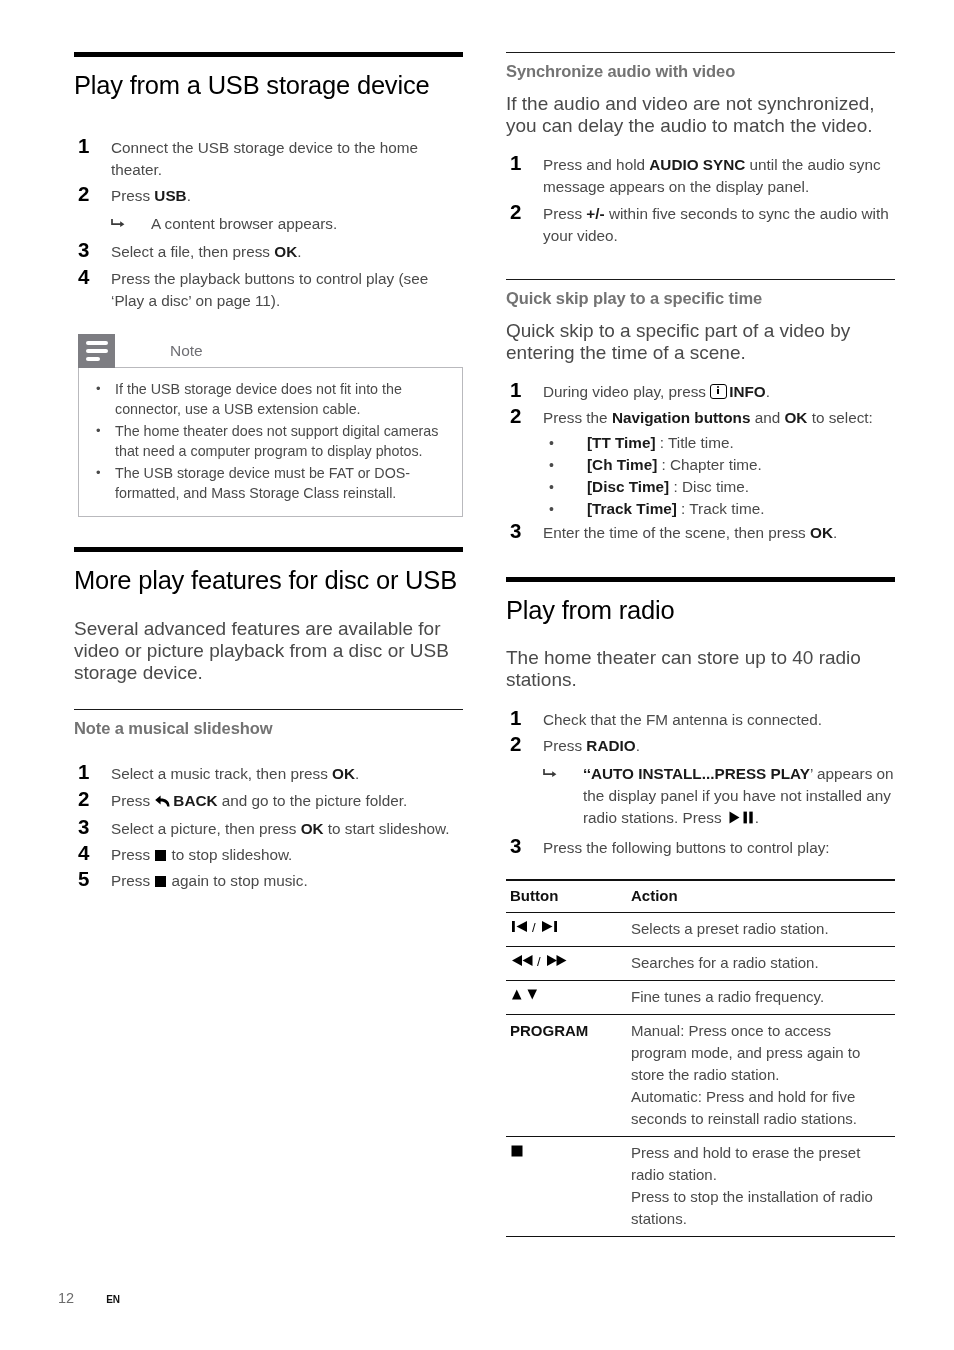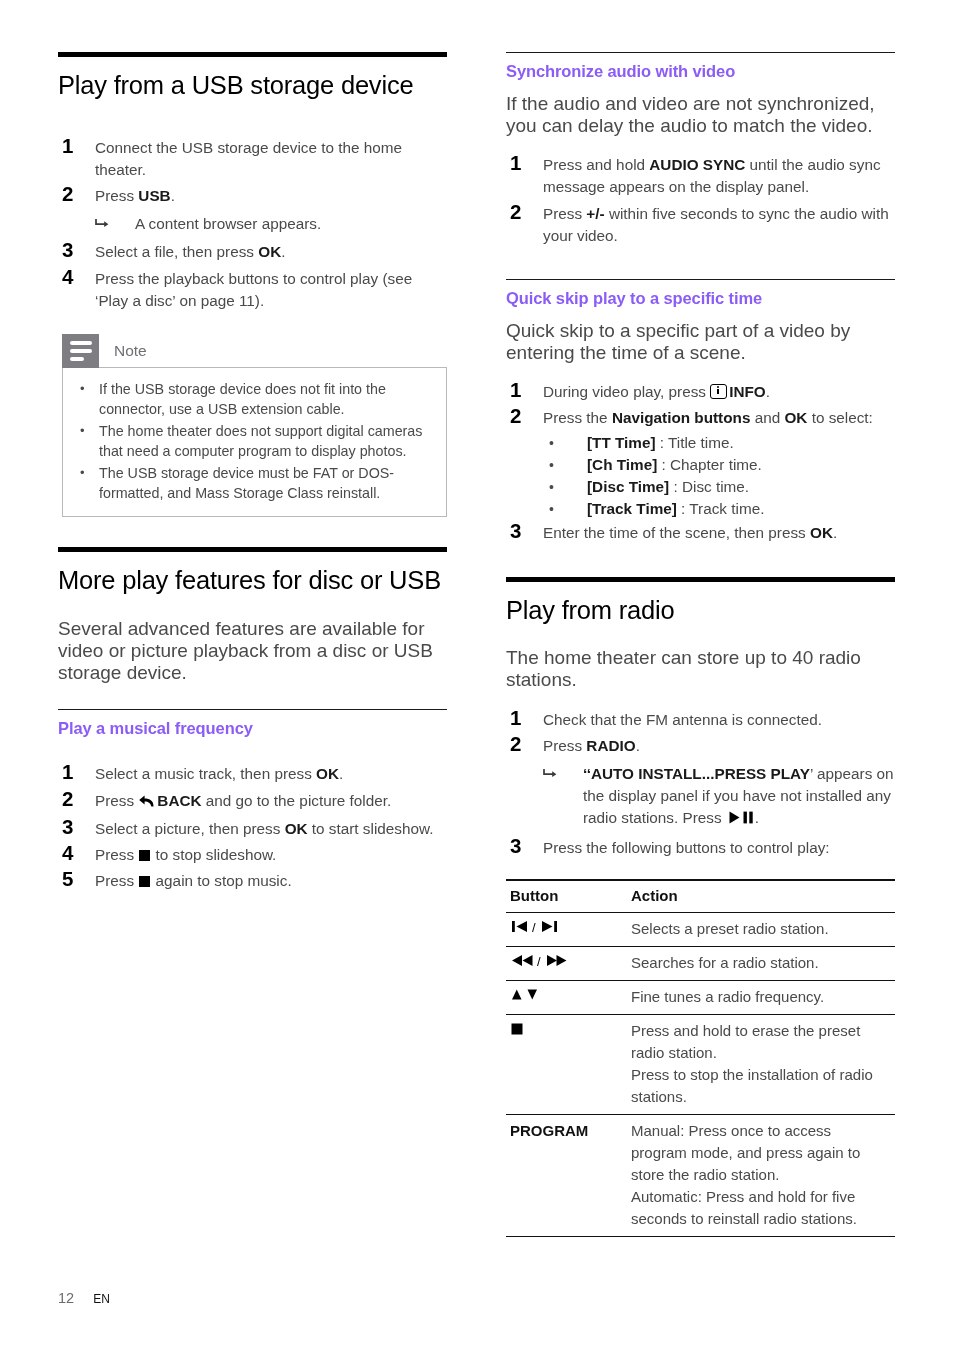--- a/index.html
+++ b/index.html
@@ -16,21 +16,21 @@
     position:absolute;
     left:0;top:0;
     width:954px;height:1350px;
     box-sizing:border-box;
   }
   .col{
     position:absolute;
     top:52px;
     width:389px;
   }
-  .col-left{left:58px;}
+  .col-left{left:74px;}
   .col-right{left:506px;}
 
   
   .rule-thick{
     height:5px;background:#000;width:100%;
     margin:0 0 14px 0;
   }
   .rule-thin{
     height:1px;background:#1a1a1a;width:100%;
     margin:0 0 9px 0;
@@ -41,21 +41,21 @@
     font-size:25.5px;
     font-weight:400;
     color:#000;
     margin:0 0 22px 0;
     line-height:1.16;
     letter-spacing:-0.2px;
   }
   h2.sub-title{
     font-size:16.5px;
     font-weight:700;
-    color:#8b5cf6;
+    color:#737373;
     margin:0 0 11px 0;
     line-height:1.2;
     letter-spacing:-0.1px;
   }
 
   
   p.body{
     font-size:19px;
     line-height:22.2px;
     margin:0 0 3px 0;
@@ -125,20 +125,21 @@
     line-height:22.2px;
     color:#4a4a4a;
   }
 
   
   .note-wrap{margin:22px 0 0 4px;width:385px;}
   .note-tab{
     display:flex;
     align-items:center;
     height:34px;
+    gap:40px;
   }
   .note-iconbox{
     width:37px;height:34px;
     background:#7d7d82;
     display:flex;
     flex-direction:column;
     justify-content:center;
     align-items:center;
     gap:3.5px;
     flex:0 0 auto;
@@ -259,23 +260,23 @@
   
   .footer{
     position:absolute;
     left:58px;bottom:44px;
     font-size:14.5px;
     color:#6b6b6b;
   }
   .footer .pg{color:#6b6b6b;}
   .footer .lang{
     color:#111;
-    font-weight:400;
-    margin-left:19px;
-    font-size:12px;
+    font-weight:700;
+    margin-left:32px;
+    font-size:10px;
   }
 </style>
 </head>
 <body>
 
 <div class="page">
 
   <div class="col col-left">
 
     <div>
@@ -334,21 +335,21 @@
     <div class="gap-lg"></div>
 
     <div>
       <div class="rule-thick"></div>
       <h1 class="sec-title">More play features for disc or USB</h1>
       <p class="body">Several advanced features are available for video or picture playback from a disc or USB storage device.</p>
 
       <div class="gap"></div>
 
       <div class="rule-thin"></div>
-      <h2 class="sub-title">Play a musical frequency</h2>
+      <h2 class="sub-title">Note a musical slideshow</h2>
 
       <div class="gap-sm"></div>
 
       <div class="step">
         <span class="step-num">1</span>
         <span class="step-txt"><span>Select a music track, then press </span><b>OK</b><span>.</span></span>
       </div>
 
       <div class="step">
         <span class="step-num">2</span>
@@ -510,40 +511,40 @@
                   <path d="M17.5 2.5 L27 2.5 L22.25 12.5 Z" fill="#000"></path>
                 </svg>
               </span>
             </td>
             <td>
                 <span class="line">Fine tunes a radio frequency.</span>
               </td>
           </tr>
           <tr>
             <td class="c1">
+              <span class="prog">PROGRAM</span>
+            </td>
+            <td>
+              <span class="line">Manual: Press once to access program mode, and press again to store the radio station.</span>
+              <span class="line">Automatic: Press and hold for five seconds to reinstall radio stations.</span>
+            </td>
+          </tr>
+          <tr>
+            <td class="c1">
               <span class="sym">
                 <svg width="20" height="15" viewBox="0 0 20 15" aria-hidden="true">
                     <rect x="1.5" y="2.5" width="11" height="11" fill="#000"></rect>
                   </svg>
               </span>
             </td>
             <td>
               <span class="line">Press and hold to erase the preset radio station.</span>
               <span class="line">Press to stop the installation of radio stations.</span>
             </td>
           </tr>
-          <tr>
-            <td class="c1">
-              <span class="prog">PROGRAM</span>
-            </td>
-            <td>
-              <span class="line">Manual: Press once to access program mode, and press again to store the radio station.</span>
-              <span class="line">Automatic: Press and hold for five seconds to reinstall radio stations.</span>
-            </td>
-          </tr>
         </tbody>
       </table>
     </div>
   </div>
 
   <div class="footer">
     <span class="pg">12</span><span class="lang">EN</span>
   </div>
 
 </div>

